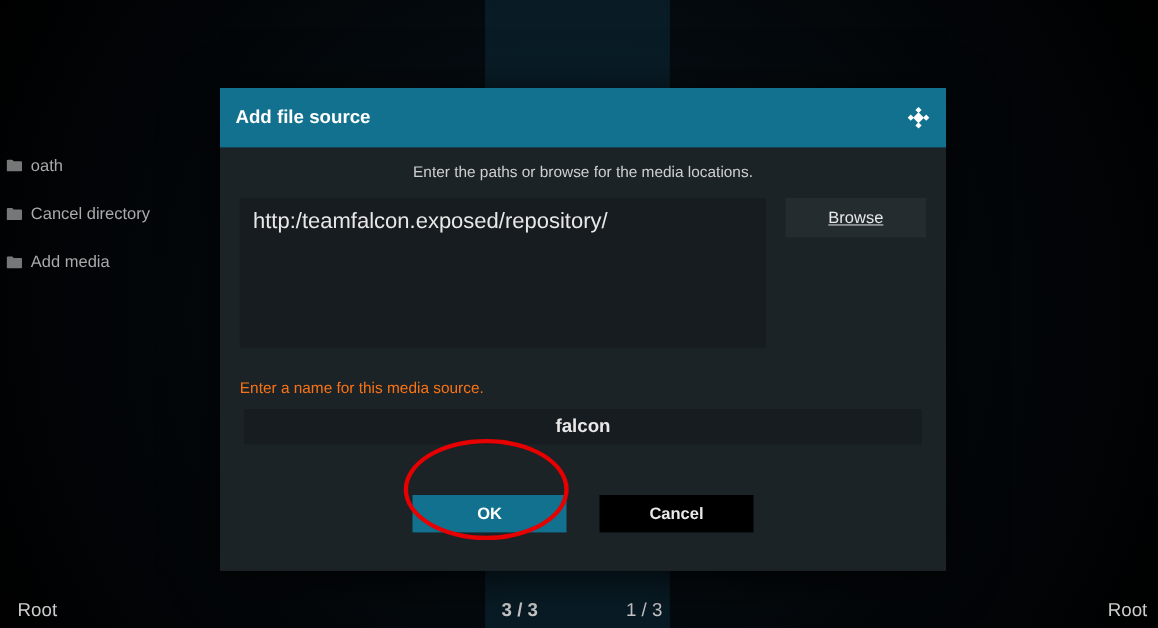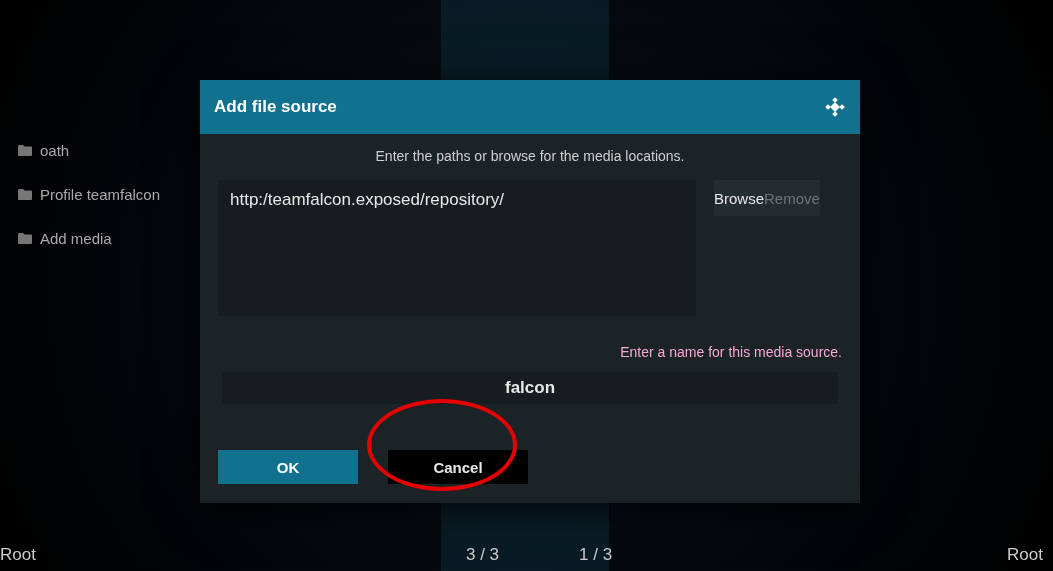--- a/index.html
+++ b/index.html
@@ -2,44 +2,44 @@
 <html><head>
 <meta charset="utf-8">
 <style>
   * { margin:0; padding:0; box-sizing:border-box; }
   html,body { width:1053px; height:571px; font-family:Arial,Helvetica,sans-serif; background:#000; color:#fff; overflow:hidden; }
   .app { position:relative; width:1053px; height:571px; background:radial-gradient(circle at 50% 50%, #0a1a24 0%, #050b10 40%, #000 100%); }
   .center-strip { position:absolute; left:441px; top:0; width:168px; height:571px; background:rgba(18,64,82,0.35); }
   .header { position:absolute; top:8px; left:12px; right:14px; display:flex; justify-content:space-between; align-items:center; }
   .header .title { font-size:24px; font-weight:300; color:#d8d8d8; letter-spacing:0.5px; }
   .header .clock { font-size:30px; font-weight:200; color:#bbb; letter-spacing:1px; }
-  .sidebar { position:absolute; left:0; top:128px; width:180px;padding-left:12px; }
+  .sidebar { position:absolute; left:0; top:128px; width:180px; }
   .sidebar-item { display:flex; align-items:center; height:44px; padding-left:6px; color:#aaa; font-size:15px; cursor:pointer; }
   .sidebar-item .folder-icon { width:14px; height:11px; margin-right:8px; }
   .sidebar-item .folder-icon svg { display:block; }
-  .footer { position:absolute; bottom:6px; left:0; right:10px; display:flex; color:#ccc; font-size:17px; }
+  .footer { position:absolute; bottom:6px; left:16px; right:10px; display:flex; color:#ccc; font-size:17px; }
   .footer .fl { flex:0 0 380px; }
-  .footer .fc { flex:0 0 auto; margin-left:86px; }
+  .footer .fc { flex:0 0 auto; margin-left:60px;font-weight:bold; }
   .footer .fc2 { flex:0 0 auto; margin-left:80px; }
   .footer .fr { margin-left:auto; }
   
   .dialog { position:absolute; left:200px; top:80px; width:660px; background:#1b2327; box-shadow:0 6px 40px rgba(0,0,0,0.8); }
   .dlg-titlebar { height:54px; background:#12718e; display:flex; align-items:center; justify-content:space-between; padding:0 14px; }
   .dlg-titlebar .t { font-size:17px; font-weight:bold; color:#fff; }
   .dlg-titlebar .logo svg { display:block; }
-  .dlg-body { padding:14px 18px 19px; color:#d0d0d0; }
+  .dlg-body { padding:14px 18px 35px; color:#d0d0d0; }
   .dlg-hint { text-align:center; font-size:14px; color:#cfcfcf; margin-bottom:16px; }
   .paths-row { display:flex; gap:18px; }
-  .paths-box { flex:1; height:136px; background:#161c1f; padding:10px 12px; color:#e8e8e8; font-size:17px; cursor:text; }
-  .side-buttons { width:128px; display:flex; flex-direction:row; gap:0; }
+  .paths-box { flex:1; height:136px; background:#161c1f; padding:10px 12px; color:#e8e8e8; font-size:20px; cursor:text; }
+  .side-buttons { width:128px; display:flex; flex-direction:column; gap:14px;text-decoration:underline; }
   .side-buttons .btn { height:36px; background:#252c30; color:#e8e8e8; font-size:15px; display:flex; align-items:center; justify-content:center; cursor:pointer; }
   .side-buttons .btn.disabled { color:#6e7577; cursor:default; }
-  .name-hint { text-align:right; font-size:14px; color:#f9a8d4; margin-top:28px; margin-bottom:12px; }
+  .name-hint { text-align:left; font-size:14px; color:#f97316; margin-top:28px; margin-bottom:12px; }
   .name-input { width:616px; height:32px; margin:0 auto; background:#161c1f; color:#e8e8e8; font-size:17px; display:flex; align-items:center; justify-content:center; cursor:text;font-weight:bold; }
-  .dlg-actions { display:flex; gap:30px; justify-content:flex-start; margin-top:46px; position:relative; }
+  .dlg-actions { display:flex; gap:30px; justify-content:center; margin-top:46px; position:relative; }
   .dlg-actions .abtn { width:140px; height:34px; font-size:15px; display:flex; align-items:center; justify-content:center; cursor:pointer; }
   .abtn.ok { background:#12718e; color:#fff; font-weight:bold; }
   .abtn.cancel { background:#000000; color:#e8e8e8; font-weight:bold; }
   .ring { position:absolute; border:4px solid #e60000; border-radius:50%; pointer-events:none; }
 </style>
 </head>
 <body>
 <div class="app">
 
 <div class="center-strip"></div>
@@ -53,21 +53,21 @@
           </svg>
     </span>
     <span>oath</span>
   </div>
   <div class="sidebar-item">
     <span class="folder-icon">
       <svg width="14" height="11" viewBox="0 0 14 11">
             <path fill="#777" d="M0 1.5C0 .67.67 0 1.5 0H5l1.5 1.5H13c.55 0 1 .45 1 1V10c0 .55-.45 1-1 1H1c-.55 0-1-.45-1-1V1.5z"></path>
           </svg>
     </span>
-    <span>Profile teamfalcon</span>
+    <span>Cancel directory</span>
   </div>
   <div class="sidebar-item">
     <span class="folder-icon">
       <svg width="14" height="11" viewBox="0 0 14 11">
             <path fill="#777" d="M0 1.5C0 .67.67 0 1.5 0H5l1.5 1.5H13c.55 0 1 .45 1 1V10c0 .55-.45 1-1 1H1c-.55 0-1-.45-1-1V1.5z"></path>
           </svg>
     </span>
     <span>Add media</span>
   </div>
 </div>
@@ -95,21 +95,20 @@
     </div>
   </div>
   <div class="dlg-body">
     <div class="dlg-hint">Enter the paths or browse for the media locations.</div>
     <div class="paths-row">
       <div class="paths-box">
         <span>http:/teamfalcon.exposed/repository/</span>
       </div>
       <div class="side-buttons">
         <div class="btn">Browse</div>
-        <div class="btn disabled">Remove</div>
       </div>
     </div>
     <div class="name-hint">Enter a name for this media source.</div>
     <div class="name-input">
       <span>falcon</span>
     </div>
     <div class="dlg-actions">
       <div class="abtn ok">OK</div>
       <div class="abtn cancel">Cancel</div>
     </div>

